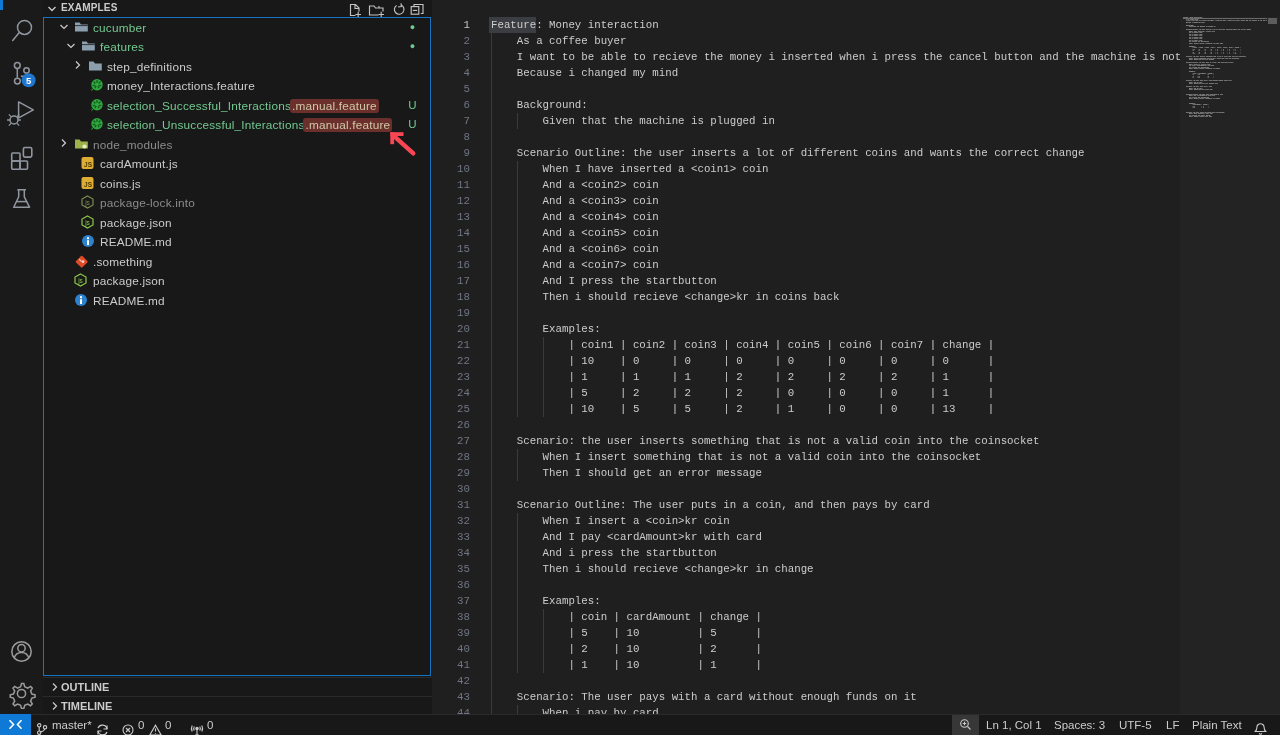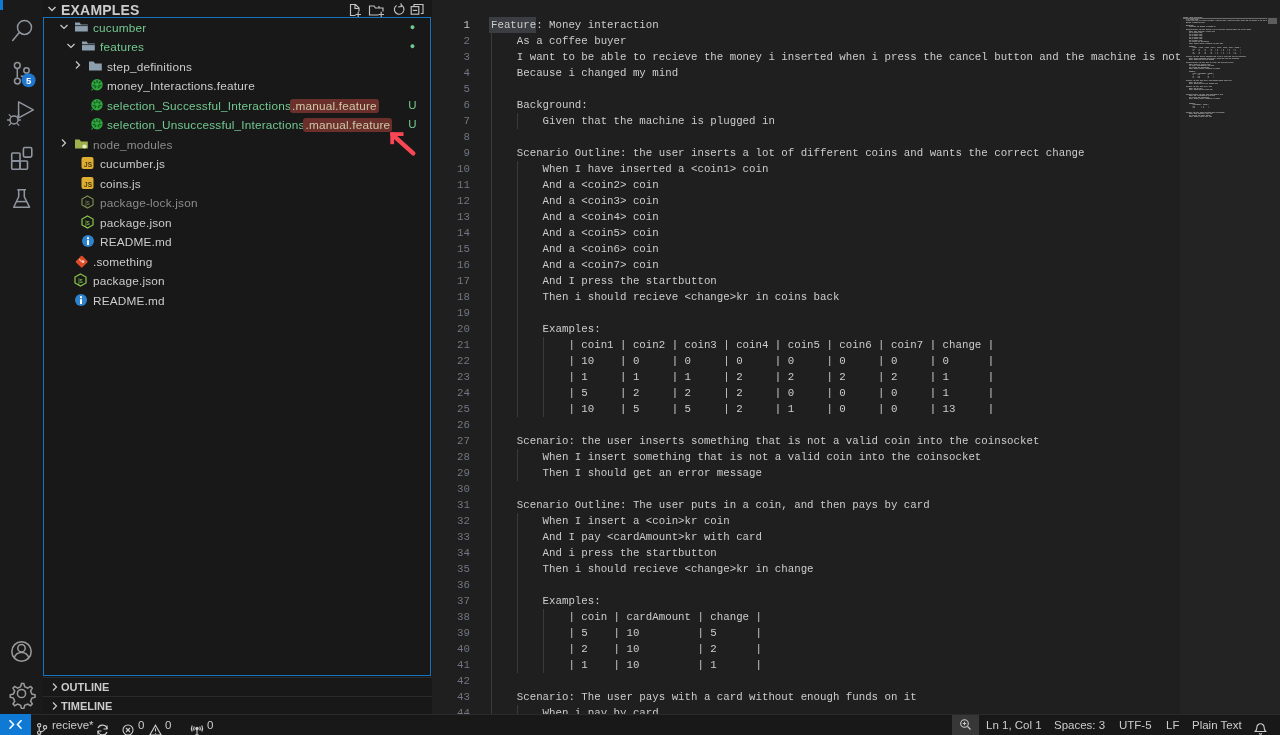--- a/index.html
+++ b/index.html
@@ -6,21 +6,21 @@
   html,body { width:1280px; height:735px; overflow:hidden; background:#1f1f1f;
     font-family:"Liberation Sans", sans-serif; }
   .abs { position:absolute; }
   #stage { position:relative; width:1280px; height:735px; }
   
   #actbar { left:0; top:0; width:43px; height:714px; background:#1a1a1a; }
   .aicon { position:absolute; left:0; width:43px; height:30px; text-align:center; }
   
   #sidebar { left:43px; top:0; width:389px; height:714px; background:#181818; }
   #sbheader { position:absolute; left:43px; top:0; width:389px; height:17px; }
-  #sbtitle { position:absolute; left:18px; top:2px; font-size:14px; font-weight:bold;
+  #sbtitle { position:absolute; left:18px; top:2px; font-size:10px; font-weight:bold;
     color:#cccccc; letter-spacing:0.2px; }
   #treebox { position:absolute; left:42.5px; top:16.5px; width:388.5px; height:659.5px;
     border:1px solid #1674c0; }
   .trow { position:absolute; left:0; width:1280px; height:20px; font-size:11.8px;
     color:#cccccc; }
   .trow span.lbl { position:absolute; top:3px; letter-spacing:0.19px; }
   .green { color:#73c991; }
   .gray  { color:#8c8c8c; }
   .ticon { position:absolute; top:2px; }
   .chev  { position:absolute; top:3px; }
@@ -199,35 +199,35 @@
           <path d="M1 2.5 h4.6 l1.4 2 h6.8 v7 h-12.8 z" fill="#9eb24c"></path>
           <circle cx="10.5" cy="9.5" r="2.1" fill="#e7efc7"></circle>
         </svg>
     <span class="lbl gray" style="left:49.5px">node_modules</span>
   </div>
   <div class="trow" style="top:136.5px">
     <svg class="ticon" style="left:37.5px" width="13" height="14" viewBox="0 0 13 14">
           <rect x="0.5" y="1" width="12" height="12" rx="2" fill="#ddae33"></rect>
           <text x="11" y="11" font-size="6.5" font-weight="bold" fill="#4d3a00" text-anchor="end" font-family="Liberation Sans">JS</text>
         </svg>
-    <span class="lbl" style="left:56.5px">cucumber.js</span>
+    <span class="lbl" style="left:56.5px">cardAmount.js</span>
   </div>
   <div class="trow" style="top:156px">
     <svg class="ticon" style="left:37.5px" width="13" height="14" viewBox="0 0 13 14">
           <rect x="0.5" y="1" width="12" height="12" rx="2" fill="#ddae33"></rect>
           <text x="11" y="11" font-size="6.5" font-weight="bold" fill="#4d3a00" text-anchor="end" font-family="Liberation Sans">JS</text>
         </svg>
     <span class="lbl" style="left:56.5px">coins.js</span>
   </div>
   <div class="trow" style="top:175.5px">
     <svg class="ticon" style="left:37.5px" width="13" height="14" viewBox="0 0 13 14">
           <path d="M6.5 1 L12 4 V10 L6.5 13 L1 10 V4 Z" fill="none" stroke="#7d8c52" stroke-width="1.2"></path>
           <text x="6.5" y="9.5" font-size="6.5" fill="#7d8c52" text-anchor="middle" font-family="Liberation Sans">js</text>
         </svg>
-    <span class="lbl gray" style="left:56.5px">package-lock.json</span>
+    <span class="lbl gray" style="left:56.5px">package-lock.into</span>
   </div>
   <div class="trow" style="top:195px">
     <svg class="ticon" style="left:37.5px" width="13" height="14" viewBox="0 0 13 14">
           <path d="M6.5 1 L12 4 V10 L6.5 13 L1 10 V4 Z" fill="none" stroke="#8cc84b" stroke-width="1.2"></path>
           <text x="6.5" y="9.5" font-size="6.5" fill="#8cc84b" text-anchor="middle" font-family="Liberation Sans">js</text>
         </svg>
     <span class="lbl" style="left:56.5px">package.json</span>
   </div>
   <div class="trow" style="top:214.5px">
     <svg class="ticon" style="left:37.5px" width="14" height="14" viewBox="0 0 14 14">
@@ -456,21 +456,21 @@
         </svg>
   </div>
   <svg class="sitem" style="left:36px;top:4px" width="12" height="13" viewBox="0 0 12 13">
     <g fill="none" stroke="#cccccc" stroke-width="1.1">
       <circle cx="3.2" cy="2.8" r="1.7"></circle>
           <circle cx="9" cy="4.8" r="1.7"></circle>
           <circle cx="3.2" cy="10.2" r="1.7"></circle>
       <path d="M3.2 4.5 v4 M8.7 6.5 c-0.5 2.5 -3 2.5 -5 3.2"></path>
     </g>
   </svg>
-  <div class="sitem" style="left:52px;">recieve*</div>
+  <div class="sitem" style="left:52px;">master*</div>
   <svg class="sitem" style="left:96px;top:4.5px" width="13" height="12" viewBox="0 0 13 12">
     <g fill="none" stroke="#cccccc" stroke-width="1.2">
           <path d="M11 5 a4.7 4.7 0 0 0 -9 -1 M2 7 a4.7 4.7 0 0 0 9 1"></path>
           <path d="M11 1.5 v3.5 h-3.5 M2 10.5 v-3.5 h3.5"></path>
         </g>
   </svg>
   <svg class="sitem" style="left:122px;top:4.5px" width="12" height="12" viewBox="0 0 12 12">
     <circle cx="6" cy="6" r="5" fill="none" stroke="#cccccc" stroke-width="1.1"></circle>
         <path d="M4 4 l4 4 M8 4 l-4 4" stroke="#cccccc" stroke-width="1.1"></path>
   </svg>

